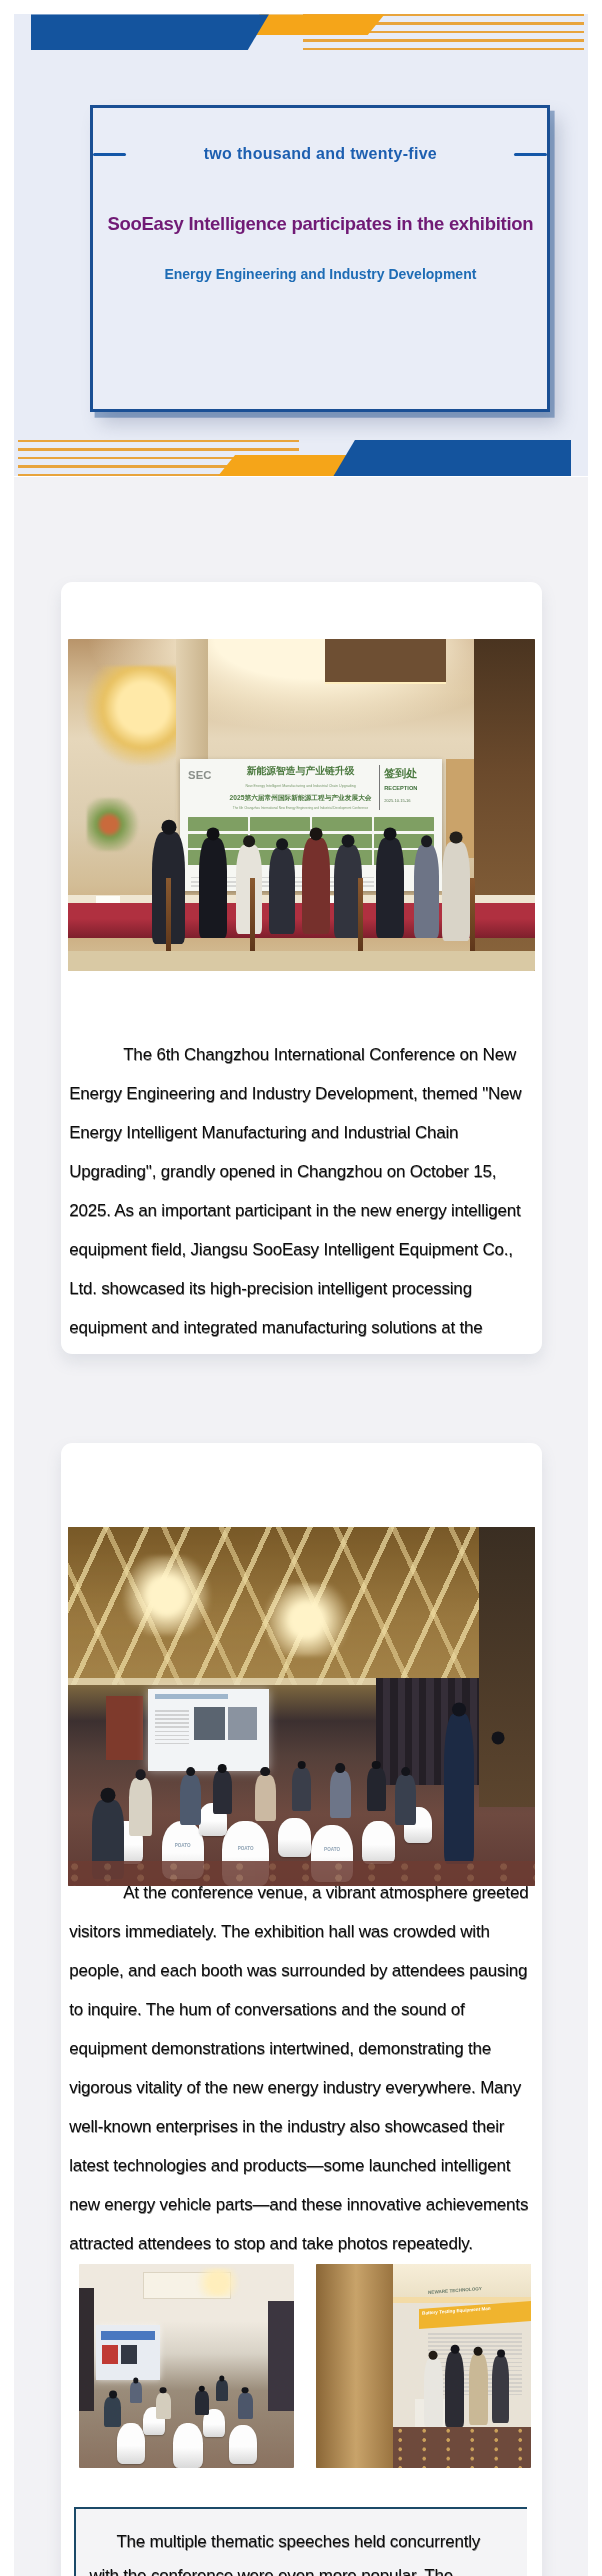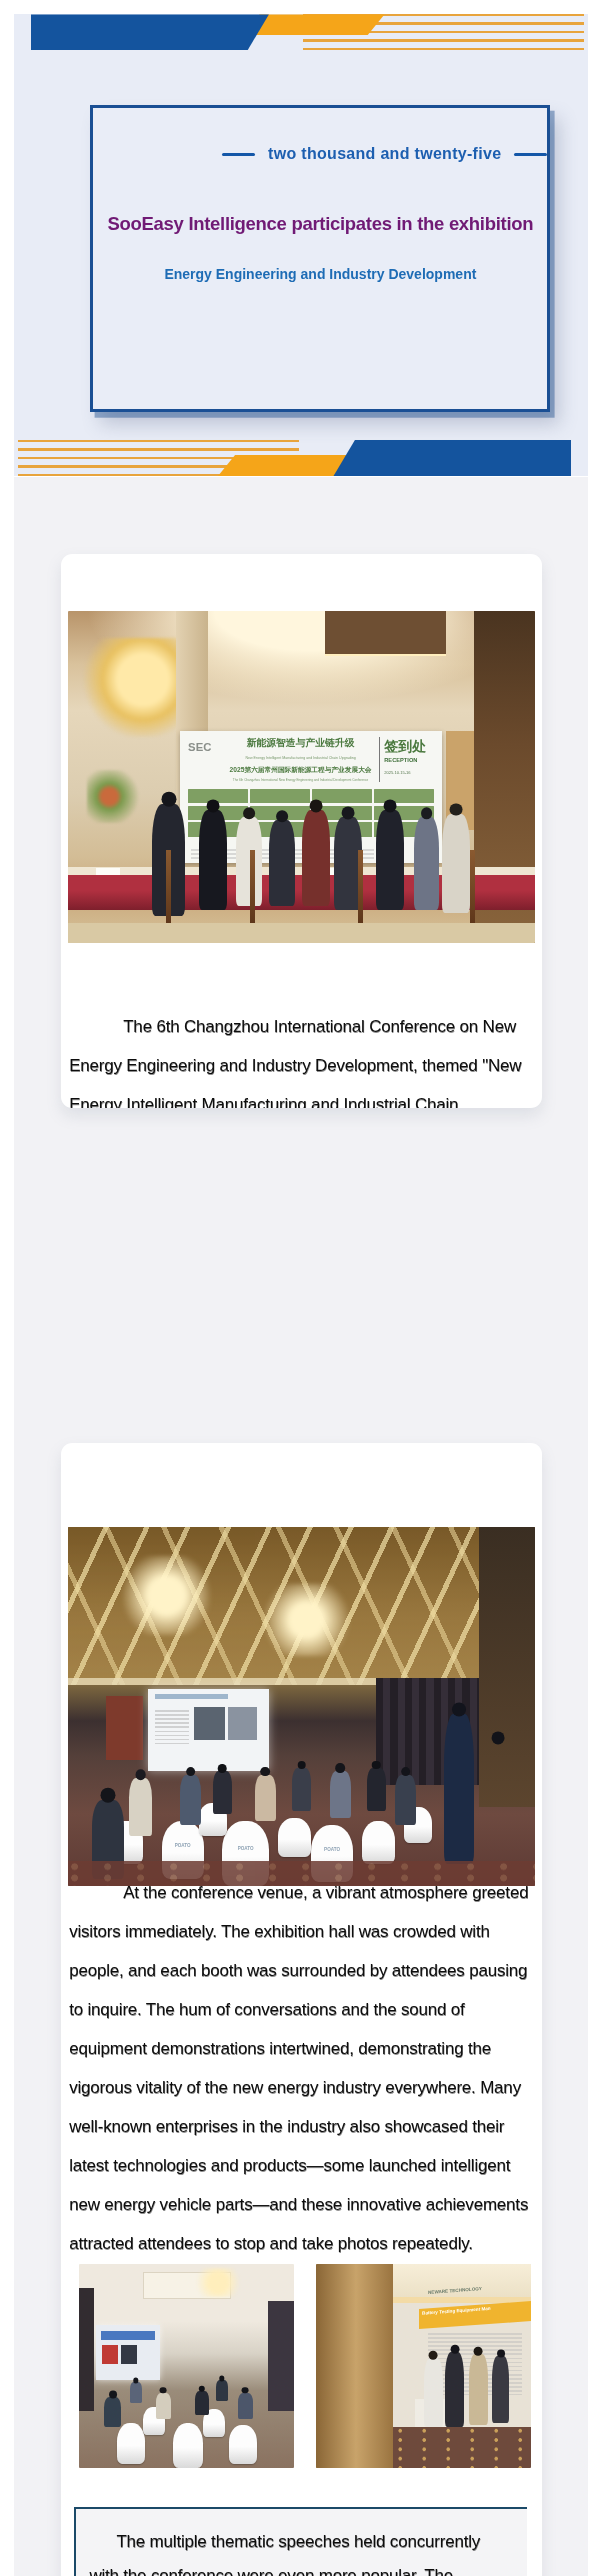--- a/index.html
+++ b/index.html
@@ -17,35 +17,35 @@
   .band-orange{position:absolute;left:228px;top:0;width:142px;height:21px;background:#f5a519;
     clip-path:polygon(12% 0,100% 0,88% 100%,0 100%);z-index:2;}
   .band-blue{position:absolute;left:16.5px;top:0;width:238px;height:36px;background:#14549e;
     clip-path:polygon(0 0,100% 0,91% 100%,0 100%);z-index:3;}
 
   
   .title-card{position:absolute;left:76px;top:91px;width:454px;height:301px;
     border:3.1px solid #1a4f94;background:#e9edf7;
     box-shadow:4.6px 5.7px 0 rgba(23,74,138,.42),10.3px 13.4px 17.5px rgba(80,95,130,.28);}
   .year-row{position:absolute;top:37px;left:0;width:100%;display:flex;align-items:center;
-    justify-content:flex-end;gap:13px;}
+    justify-content:space-between;gap:13px;}
   .year-dash{width:33px;height:3.6px;background:#1457a8;border-radius:1.5px;}
   .year-text{font-size:16px;font-weight:bold;color:#1d5fb0;letter-spacing:0.3px;}
   .main-title{position:absolute;top:105px;left:0;width:100%;text-align:center;
     font-size:18.5px;font-weight:bold;color:#701a75;letter-spacing:-0.3px;}
   .subtitle{position:absolute;top:156px;left:20.6px;right:20.6px;text-align:center;
     font-size:14px;font-weight:bold;color:#1e6cb5;line-height:1.48;}
 
   
   .gray-bg{position:absolute;top:477px;left:14.4px;width:574px;height:3570px;background:#f2f2f5;}
 
   
   .card{position:absolute;left:61px;width:481px;background:#ffffff;border-radius:11.3px;
     box-shadow:0 7.2px 14.4px rgba(120,130,150,.16);overflow:hidden;}
-  .card1{top:554px;height:554px;}
+  .card1{top:582px;height:772px;}
   .card2{top:1443px;height:1280px;}
 
   .para{position:absolute;left:8.2px;right:7.2px;font-size:17px;line-height:39px;color:#0d0d0d;
     letter-spacing:-0.2px;text-indent:54px;text-shadow:0.4px 0.5px 0.2px rgba(0,0,0,.45);}
   .para1{top:453px;}
   .para2{top:430px;}
 
   .callout{position:absolute;left:13px;top:1064px;width:453px;height:186px;
     border-top:2.6px solid #1b4a68;border-left:2.6px solid #1b4a68;background:#f4f4f6;
     box-sizing:border-box;padding:15.5px 14.4px 0 13.4px;}
@@ -120,21 +120,21 @@
       <div class="abs" style="left:4%;top:48%;width:12%;height:16%;filter:blur(1px);
            background:radial-gradient(circle at 40% 50%,#c96a3c 0 18%,#7a9a4c 30%,rgba(0,0,0,0) 70%);"></div>
 
       <div class="abs" style="left:24%;top:36%;width:56%;height:40%;background:#f6f7f3;box-shadow:0 2.1px 5.2px rgba(0,0,0,.28);">
         <div class="abs" style="left:3%;top:8%;font-size:11.3px;font-weight:bold;color:#8a8f8a;">SEC</div>
         <div class="abs bd-cn" style="left:23%;top:5%;width:46%;text-align:center;font-size:9.8px;">新能源智造与产业链升级</div>
         <div class="abs bd-en" style="left:18%;top:19%;width:56%;text-align:center;font-size:3.6px;">New Energy Intelligent Manufacturing and Industrial Chain Upgrading</div>
         <div class="abs bd-cn" style="left:16%;top:27%;width:60%;text-align:center;font-size:6.7px;">2025第六届常州国际新能源工程与产业发展大会</div>
         <div class="abs bd-en" style="left:14%;top:36%;width:64%;text-align:center;font-size:3.1px;">The 6th Changzhou International New Energy Engineering and Industrial Development Conference</div>
         <div class="abs" style="left:76%;top:5%;width:0.5px;height:34%;background:#777;"></div>
-        <div class="abs bd-cn" style="left:78%;top:6%;font-size:14px;">签到处</div>
+        <div class="abs bd-cn" style="left:78%;top:6%;font-size:11px;">签到处</div>
         <div class="abs" style="left:78%;top:20%;font-size:5.7px;font-weight:bold;color:#3f6f3a;">RECEPTION</div>
         <div class="abs" style="left:78%;top:30%;font-size:4.1px;color:#5a7a52;">2025.10.15-16</div>
         <div class="abs" style="left:3%;top:44%;right:3%;height:36%;display:grid;grid-template-columns:repeat(4,1fr);grid-template-rows:repeat(3,1fr);gap:2.1px;">
           <div class="grid-cell"></div>
             <div class="grid-cell"></div>
             <div class="grid-cell"></div>
             <div class="grid-cell"></div>
           <div class="grid-cell"></div>
             <div class="grid-cell"></div>
             <div class="grid-cell"></div>

